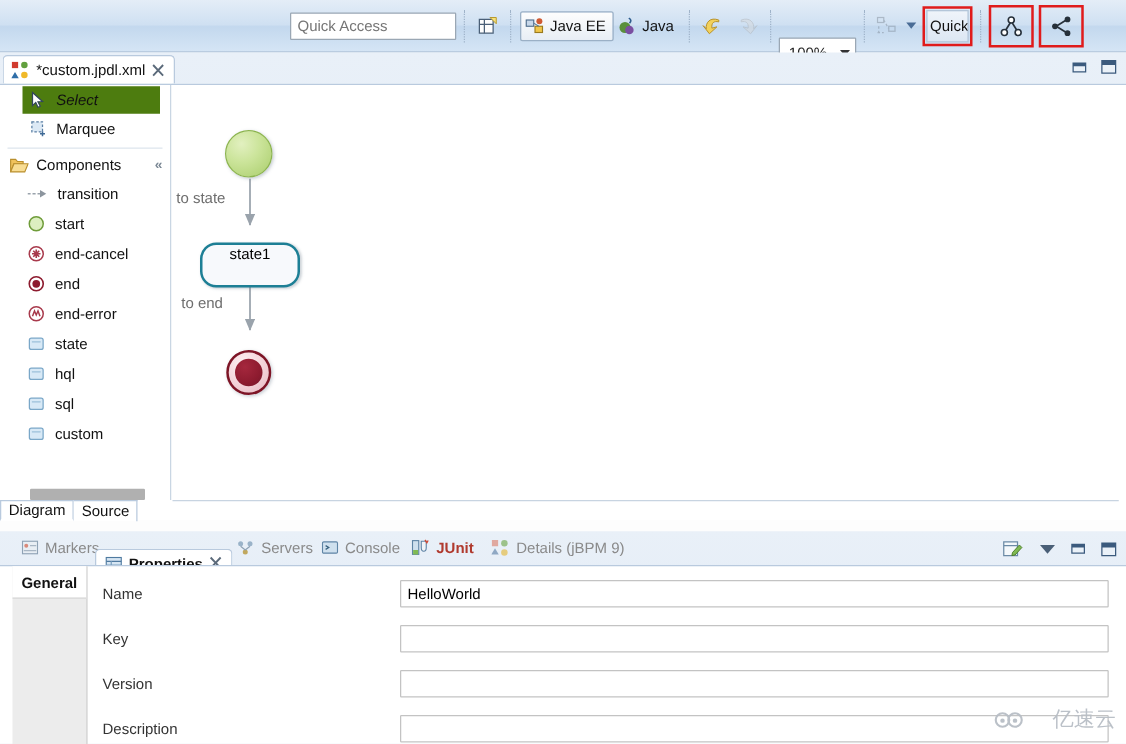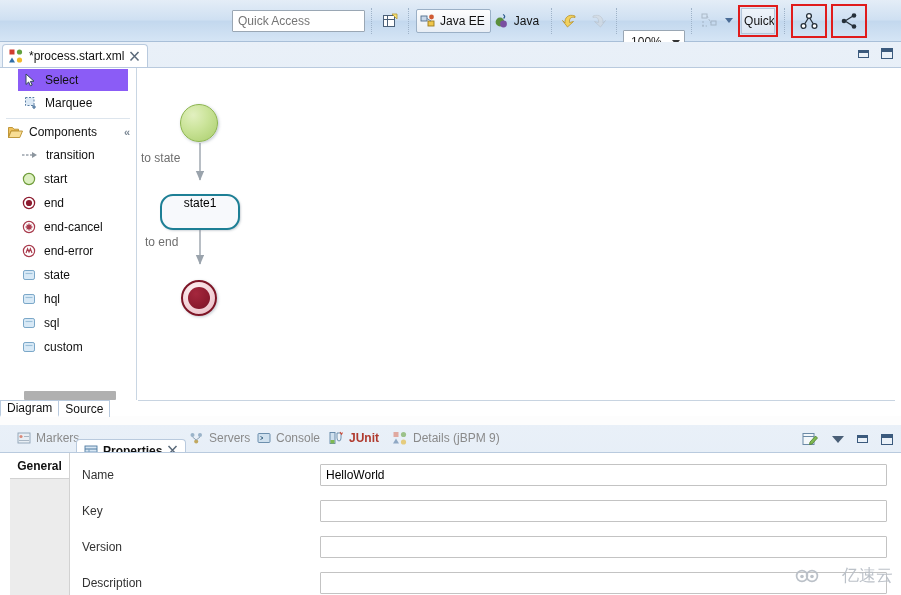--- a/index.html
+++ b/index.html
@@ -100,21 +100,21 @@
   
   .palette {
     position:absolute; left:0; top:0; width:137px; height:332px;
     background:#fff; border-right:1px solid #c9d6e3; overflow:hidden;
   }
   .pal-tool {
     display:flex; align-items:center; gap:7px;
     height:22px; margin:1px 8px 0 18px; padding-left:6px;
     font-size:12px; color:#111;
   }
-  .pal-tool.sel { background:#8b5cf6; }
+  .pal-tool.sel { background:#4d7c0f;font-style:italic; }
   .pal-hr { margin:4px 6px 2px 6px; border-top:1px solid #dde5ed; }
   .pal-drawer {
     display:flex; align-items:center; gap:6px;
     height:22px; padding:0 6px 0 8px;
     font-size:12px; color:#111; font-weight:bold;
   }
   .pal-drawer .dw-label { font-weight:normal; }
   .pal-item {
     display:flex; align-items:center; gap:8px;
     height:24px; padding-left:22px; font-size:12px; color:#111;
@@ -333,21 +333,21 @@
 <div class="editor-shell">
 
   <div class="ed-tabrow">
     <div class="ed-tab">
       <svg width="15" height="15" viewBox="0 0 15 15">
         <rect x="0.5" y="0.5" width="5" height="5" fill="#d13b2e"></rect>
         <circle cx="10.5" cy="3" r="2.6" fill="#62a03e"></circle>
         <path d="M3 8.5 L6 13.5 L0 13.5 Z" fill="#2f6ea8"></path>
         <circle cx="10.5" cy="11" r="2.6" fill="#f0b92a"></circle>
       </svg>
-      <span class="ed-tab-label">*process.start.xml</span>
+      <span class="ed-tab-label">*custom.jpdl.xml</span>
       <svg width="11" height="11" viewBox="0 0 11 11">
         <path d="M1.5 1 L9.5 9.5 M9.5 1 L1.5 9.5" stroke="#5b6a7a" stroke-width="1.5" fill="none"></path>
       </svg>
     </div>
     <div class="ed-winbtns">
       <span class="glyph-min"></span>
       <span class="glyph-max"></span>
     </div>
   </div>
 
@@ -391,32 +391,32 @@
 
       <div class="pal-item">
         <svg width="14" height="14" viewBox="0 0 14 14">
           <circle cx="7" cy="7" r="5.6" fill="#dcefc0" stroke="#6f9c3a" stroke-width="1.2"></circle>
         </svg>
         <span>start</span>
       </div>
 
       <div class="pal-item">
         <svg width="14" height="14" viewBox="0 0 14 14">
+          <circle cx="7" cy="7" r="5.6" fill="#fff" stroke="#a83a4c" stroke-width="1.2"></circle>
+          <path d="M4.6 4.6 L9.4 9.4 M9.4 4.6 L4.6 9.4 M7 3.6 L7 10.4 M3.6 7 L10.4 7" stroke="#a83a4c" stroke-width="1.3"></path>
+        </svg>
+        <span>end-cancel</span>
+      </div>
+
+      <div class="pal-item">
+        <svg width="14" height="14" viewBox="0 0 14 14">
           <circle cx="7" cy="7" r="5.6" fill="#fff" stroke="#8d1b2f" stroke-width="1.3"></circle>
           <circle cx="7" cy="7" r="3.1" fill="#8d1b2f"></circle>
         </svg>
         <span>end</span>
-      </div>
-
-      <div class="pal-item">
-        <svg width="14" height="14" viewBox="0 0 14 14">
-          <circle cx="7" cy="7" r="5.6" fill="#fff" stroke="#a83a4c" stroke-width="1.2"></circle>
-          <path d="M4.6 4.6 L9.4 9.4 M9.4 4.6 L4.6 9.4 M7 3.6 L7 10.4 M3.6 7 L10.4 7" stroke="#a83a4c" stroke-width="1.3"></path>
-        </svg>
-        <span>end-cancel</span>
       </div>
 
       <div class="pal-item">
         <svg width="14" height="14" viewBox="0 0 14 14">
           <circle cx="7" cy="7" r="5.6" fill="#fff" stroke="#a83a4c" stroke-width="1.2"></circle>
           <path d="M4 9 L5.6 4.8 L7 8 L8.4 4.8 L10 9" stroke="#a83a4c" stroke-width="1.2" fill="none"></path>
         </svg>
         <span>end-error</span>
       </div>
 

